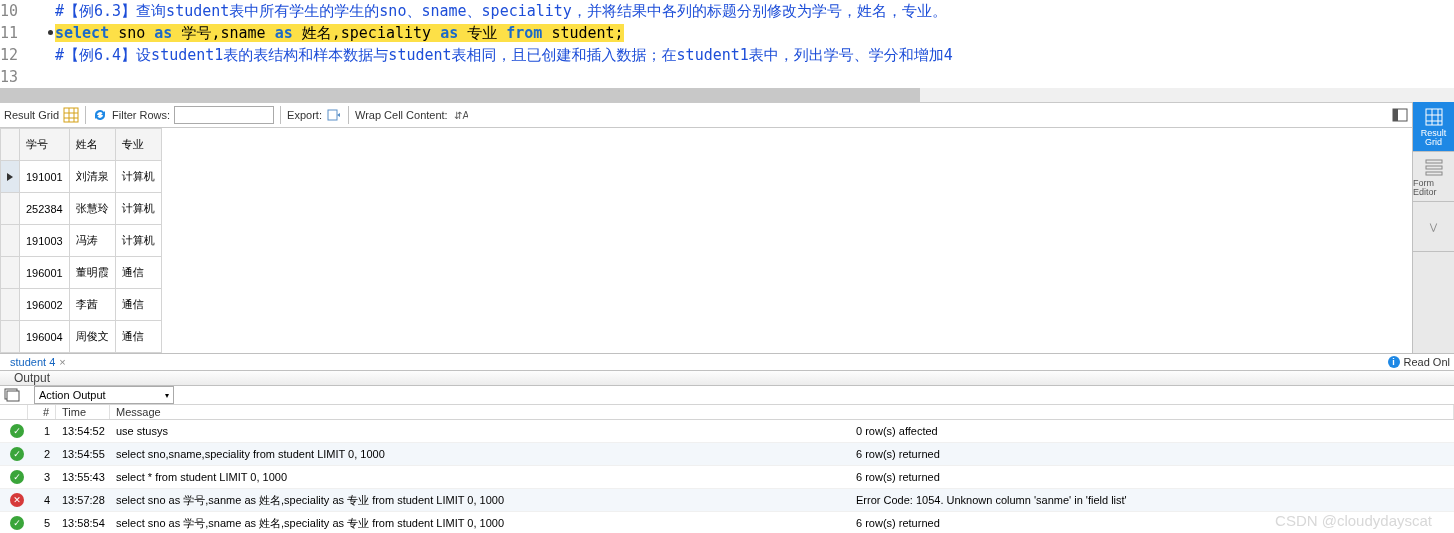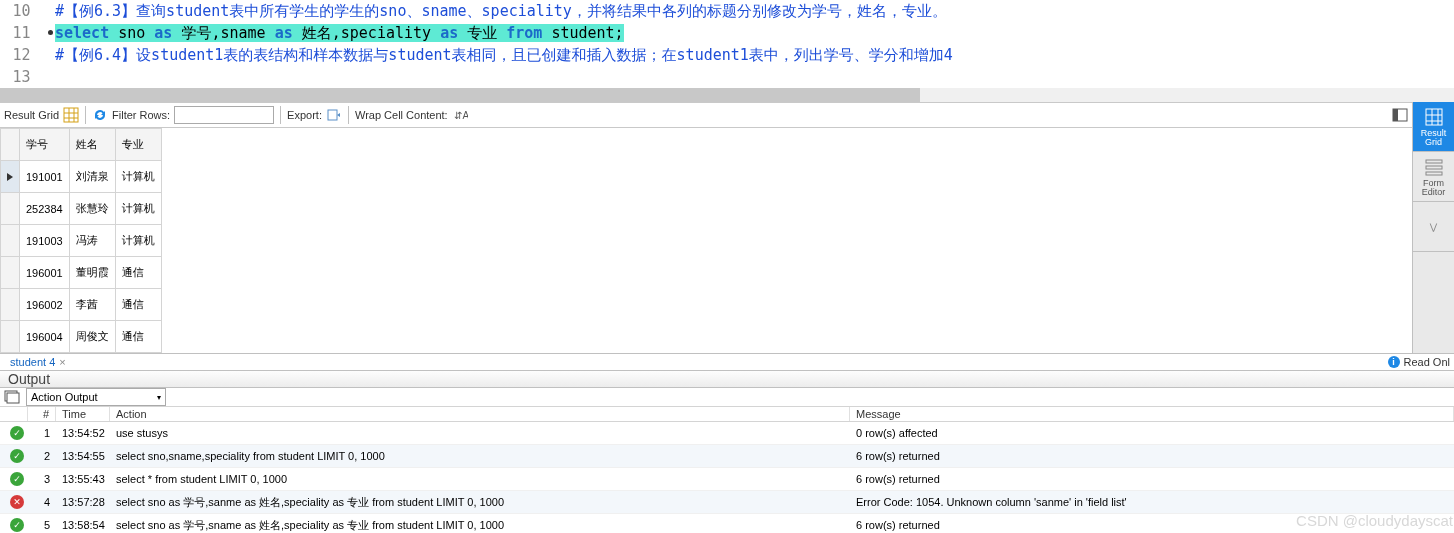--- a/index.html
+++ b/index.html
@@ -1,24 +1,24 @@
 <!DOCTYPE html>
 <html><head>
 <meta charset="utf-8">
 <style>
 * { box-sizing: border-box; margin: 0; padding: 0; }
 body { font-family: "Segoe UI", Tahoma, sans-serif; font-size: 12px; background: #fff; color: #000; width: 1454px; height: 533px; overflow: hidden; display: flex; flex-direction: column; }
 .editor { background: #fff; font-family: Consolas, monospace; font-size: 15px; }
 .line { display: flex; height: 22px; line-height: 22px; }
-.gutter { width: 55px; text-align: center; padding-right: 12px; color: #868686; position: relative; }
+.gutter { width: 55px; text-align: left; padding-right: 12px; color: #868686; position: relative; }
 .gutter .dot { position: absolute; right: 2px; top: 8px; width: 5px; height: 5px; background: #333; border-radius: 50%; }
 .code { flex: 1; white-space: pre; }
 .comment { color: #1d4ed8; }
 .kw { color: #1b6ac9; font-weight: bold; }
-.sel { background: #5eead4; }
+.sel { background: #fde047; }
 .scroll-strip { height: 14px; background: #f0f0f0; display: flex; }
 .scroll-thumb { height: 14px; background: #c8c8c8; width: 920px; }
 .toolbar { height: 26px; background: #fff; border-top: 1px solid #c9c9c9; border-bottom: 1px solid #c9c9c9; display: flex; align-items: center; padding: 0 4px; font-size: 11px; gap: 4px; }
 .tb-sep { width: 1px; height: 18px; background: #c0c0c0; margin: 0 2px; }
 .tb-label { color: #333; }
 .tb-icon { width: 16px; height: 16px; display: flex; align-items: center; justify-content: center; cursor: pointer; }
 .filter-input { width: 100px; height: 18px; border: 1px solid #aaa; font-size: 11px; padding: 0 2px; }
 .right-tabs { width: 42px; background: #e9e9e9; display: flex; flex-direction: column; border-left: 1px solid #c0c0c0; }
 .rtab { display: flex; flex-direction: column; align-items: center; justify-content: center; height: 50px; font-size: 9px; color: #555; border-bottom: 1px solid #c0c0c0; cursor: pointer; }
 .rtab.active { background: #1e88e5; color: #fff; }
@@ -28,38 +28,38 @@
 .grid { border-collapse: collapse; font-size: 11px; }
 .grid th, .grid td { border: 1px solid #d4d4d4; padding: 8px 6px; text-align: left; height: 17px; background: #fff; }
 .grid th { background: #f4f4f4; font-weight: normal; }
 .rowhead { width: 16px; background: #f4f4f4 !important; }
 .rowhead.sel { background: #e0e8f0 !important; }
 .triangle { width: 0; height: 0; border-top: 4px solid transparent; border-bottom: 4px solid transparent; border-left: 6px solid #333; display: inline-block; }
 .tabbar { height: 22px; border-top: 1px solid #c0c0c0; display: flex; align-items: center; font-size: 11px; padding: 0 4px; background: #fff; }
 .tab { color: #1565c0; padding: 2px 6px; display: flex; align-items: flex-start; gap: 4px; }
 .ro { margin-left: auto; display: flex; align-items: center; gap: 4px; color: #333; }
 .info-icon { width: 12px; height: 12px; border-radius: 50%; background: #1e88e5; color: #fff; font-size: 9px; display: flex; align-items: center; justify-content: center; font-weight: bold; }
-.output-header { height: 18px; background: linear-gradient(#fdfdfd,#ececec); border-top: 1px solid #c0c0c0; border-bottom: 1px solid #c0c0c0; padding: 0 8px; font-size: 14px; color: #444; display: flex; align-items: flex-end; }
-.output-ctrl { height: 24px; display: flex; align-items: center; padding: 0 4px; gap: 6px; font-size: 11px; background: #fff; }
+.output-header { height: 18px; background: linear-gradient(#fdfdfd,#ececec); border-top: 1px solid #c0c0c0; border-bottom: 1px solid #c0c0c0; padding: 0 14px; font-size: 12px; color: #444; display: flex; align-items: flex-end; }
+.output-ctrl { height: 24px; display: flex; align-items: center; padding: 0 4px; gap: 14px; font-size: 11px; background: #fff; }
 .dropdown { width: 140px; height: 18px; border: 1px solid #aaa; padding: 0 4px; display: flex; align-items: center; justify-content: space-between; font-size: 11px; background: #fff; }
 .log-head { display: flex; height: 18px; border-top: 1px solid #d4d4d4; border-bottom: 1px solid #d4d4d4; font-size: 11px; color: #333; background: #fff; }
 .log-head > div { padding: 1px 6px; border-right: 1px solid #e0e0e0; }
 .lc-status { width: 28px; }
 .lc-num { width: 28px; text-align: right; }
 .lc-time { width: 54px; }
 .lc-action { width: 740px; }
 .lc-msg { flex: 1; }
 .log-row { display: flex; height: 23px; align-items: center; font-size: 11px; border-bottom: 1px solid #f0f0f0; }
 .log-row:nth-child(even) { background: #f3f7fb; }
 .log-row > div { padding: 1px 6px; }
 .status-ok { width: 14px; height: 14px; border-radius: 50%; background: #3aa53a; display: flex; align-items: center; justify-content: center; margin-left: 4px; }
 .status-err { width: 14px; height: 14px; border-radius: 50%; background: #d63a3a; display: flex; align-items: center; justify-content: center; margin-left: 4px; }
 .status-ok::after { content: "✓"; color: #fff; font-size: 9px; }
 .status-err::after { content: "✕"; color: #fff; font-size: 9px; }
-.watermark { position: fixed; right: 1px; bottom: 4px; color: #d8d8d8; font-size: 15px; pointer-events: none; }
+.watermark { position: fixed; right: 22px; bottom: 4px; color: #d8d8d8; font-size: 15px; pointer-events: none; }
 .chev-down { width: 14px; height: 14px; display: flex; align-items: center; justify-content: center; color: #888; }
 </style>
 </head>
 <body>
 
 <div class="editor" id="editor">
     <div class="line">
       <div class="gutter">10</div>
       <div class="code"><span><span class="comment">#【例6.3】查询student表中所有学生的学生的sno、sname、speciality，并将结果中各列的标题分别修改为学号，姓名，专业。</span></span></div>
     </div>
@@ -184,21 +184,21 @@
           <line x1="14" y1="2" x2="14" y2="18" stroke="#fff"></line>
         </svg>
       <span style="text-align:center;line-height:1">Result Grid</span>
     </div>
     <div class="rtab">
       <svg viewBox="0 0 20 20">
           <rect x="2" y="3" width="16" height="3" fill="none" stroke="#888"></rect>
           <rect x="2" y="9" width="16" height="3" fill="none" stroke="#888"></rect>
           <rect x="2" y="15" width="16" height="3" fill="none" stroke="#888"></rect>
         </svg>
-      <span style="text-align:center;line-height:1">Form Editor</span>
+      <span style="text-align:left;line-height:1">Form Editor</span>
     </div>
     <div class="rtab">
       <div class="chev-down">⋁</div>
     </div>
   </div>
 </div>
 
 <div class="tabbar">
   <div class="tab">
     <span>student 4</span>
@@ -222,21 +222,20 @@
     </span>
   <div class="dropdown">
     <span>Action Output</span>
     <span style="font-size:8px">▾</span>
   </div>
 </div>
 <div class="log-head">
   <div class="lc-status"></div>
   <div class="lc-num">#</div>
   <div class="lc-time">Time</div>
-  <div class="lc-action">Action</div>
   <div class="lc-msg">Message</div>
 </div>
 <div id="logrows">
     <div class="log-row">
       <div class="lc-status">
         <div class="status-ok"></div>
       </div>
       <div class="lc-num">1</div>
       <div class="lc-time">13:54:52</div>
       <div class="lc-action">use stusys</div>

